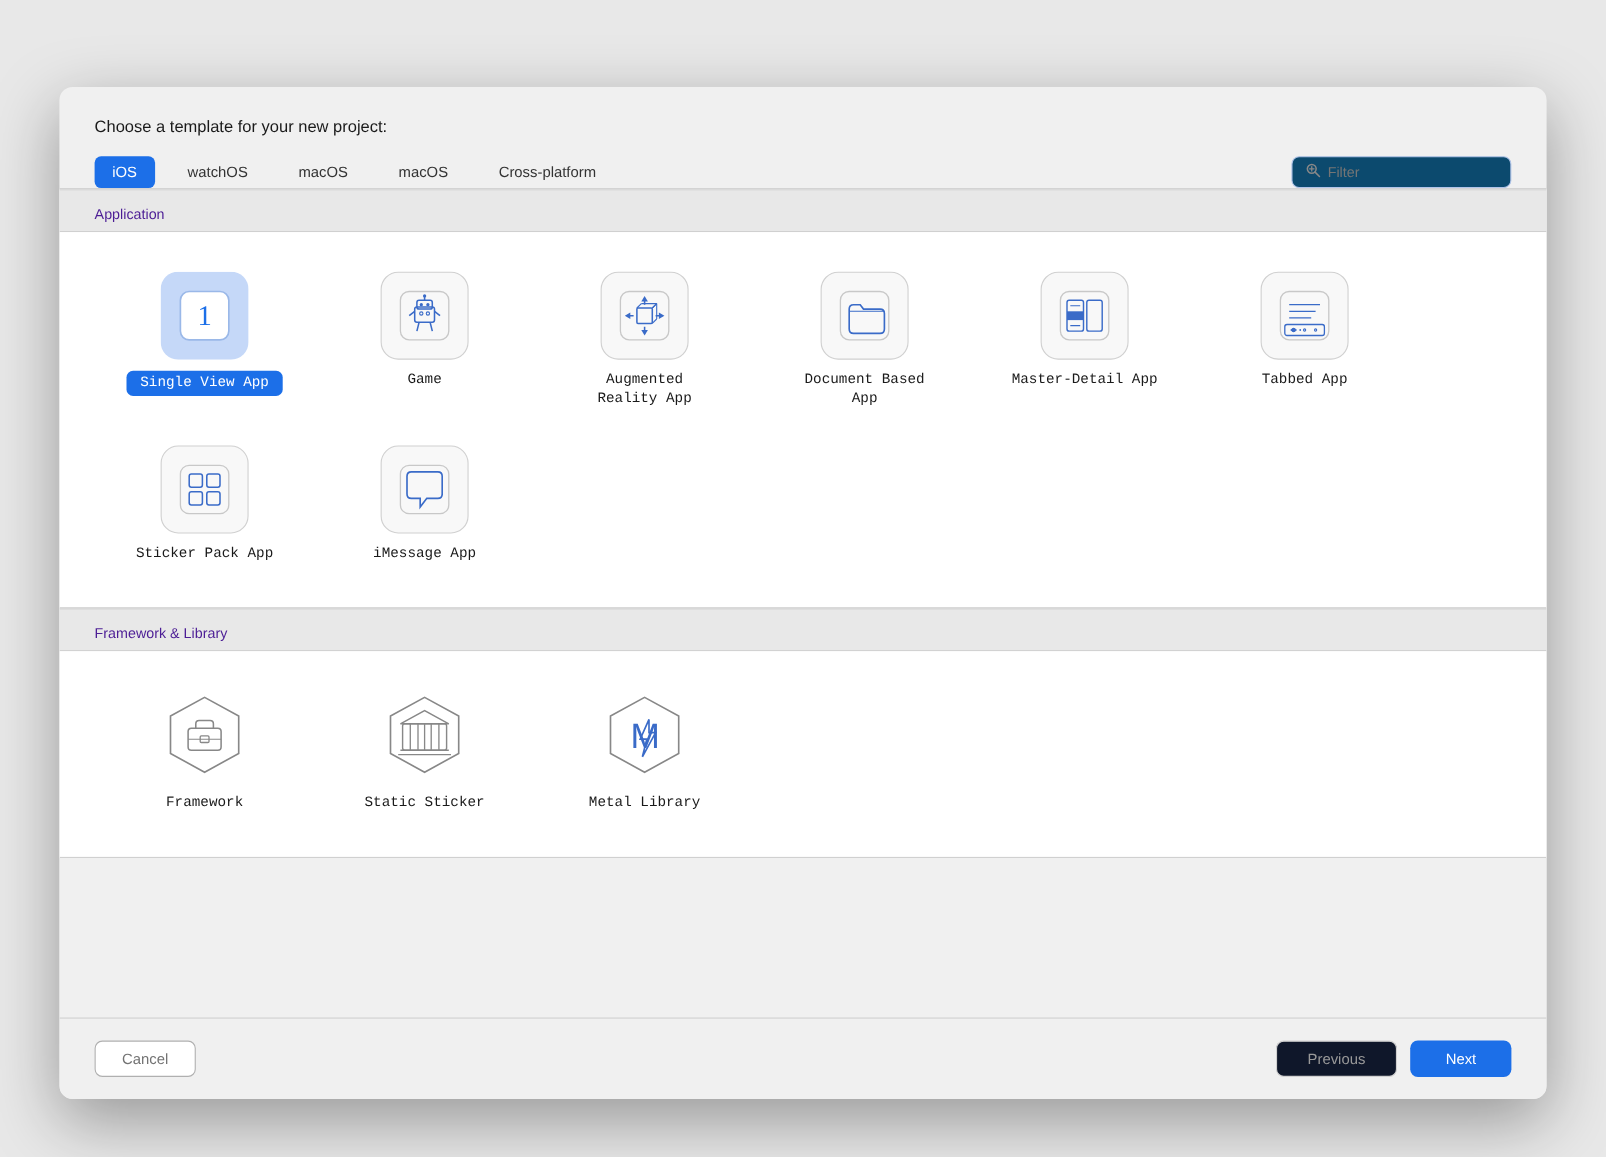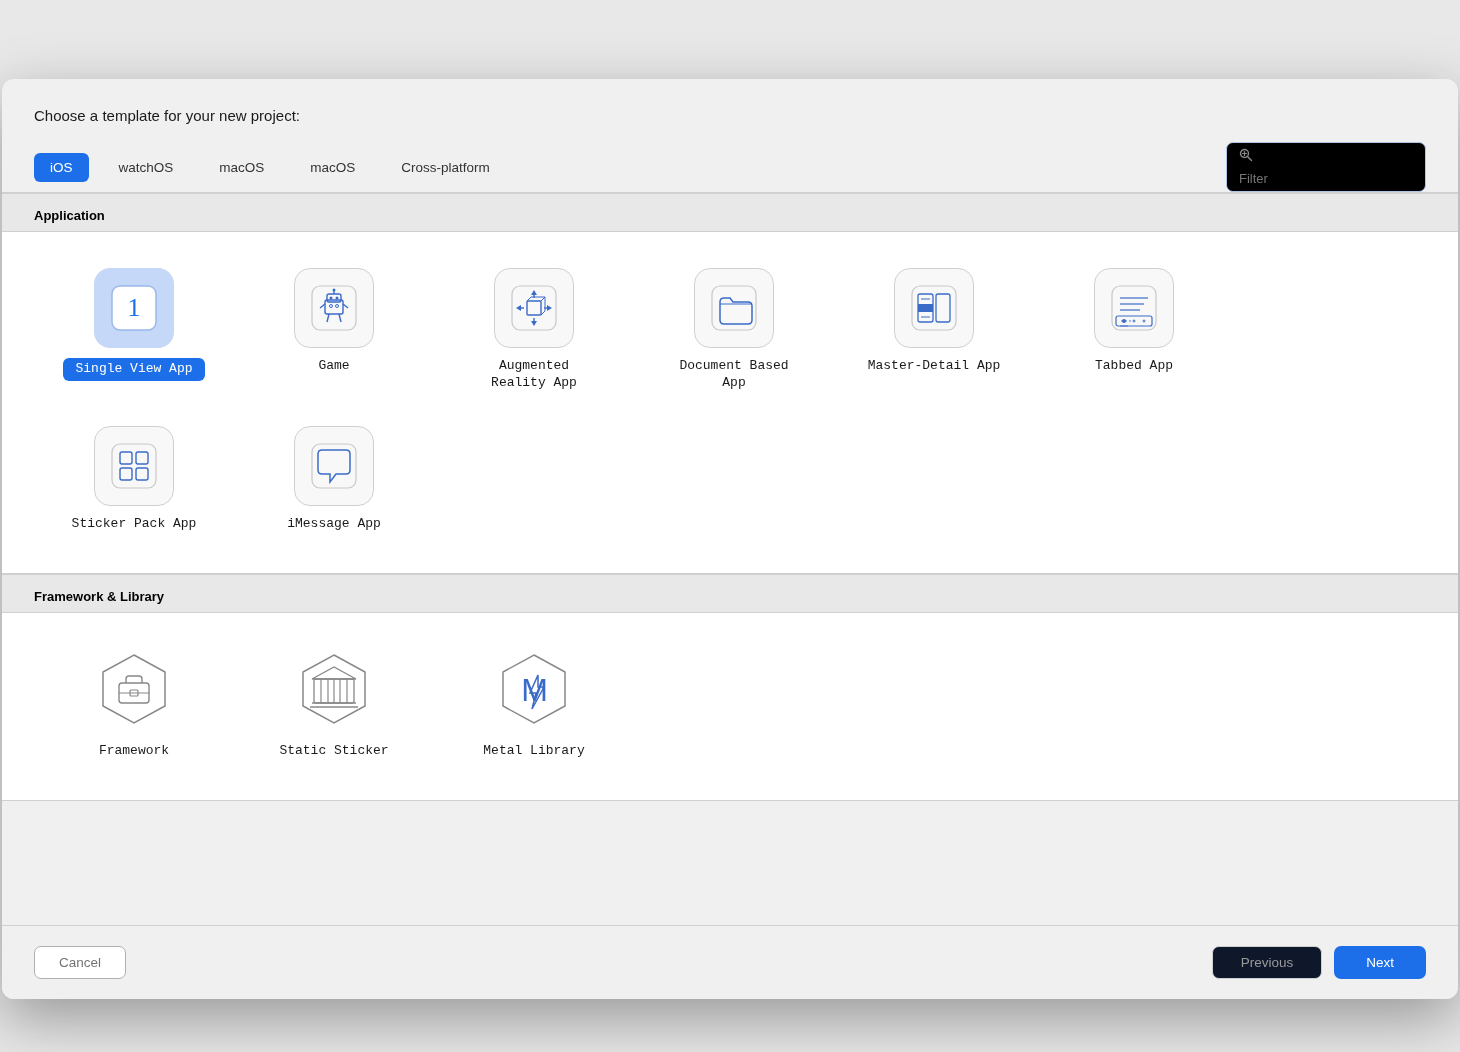--- a/index.html
+++ b/index.html
@@ -8,21 +8,21 @@
       font-family: -apple-system, BlinkMacSystemFont, "San Francisco", "Helvetica Neue", Helvetica, Arial, sans-serif;
       width: 1460px;
       height: 1052px;
       display: flex;
       align-items: center;
       justify-content: center;
     }
     .dialog {
       background: #f0f0f0;
       border-radius: 12px;
-      width: 1456px;
+      width: 1352px;
       min-height: 920px;
       box-shadow: 0 20px 60px rgba(0,0,0,0.35);
       display: flex;
       flex-direction: column;
       padding: 28px 0 0 0;
       overflow: hidden;
       margin-top: 26px;
     }
     .dialog-title {
       font-size: 15px;
@@ -54,28 +54,27 @@
       border: none;
       background: transparent;
     }
     .tab.active {
       background: #1c6fe8;
       color: #fff;
       font-weight: 500;
     }
     .filter-box {
       display: flex;
-      align-items: flex-start;
+      align-items: center;
       border: 1.5px solid #b0c4e8;
       border-radius: 7px;
-      background: #000000;
+      background: #0c4a6e;
       padding: 5px 12px;
       gap: 6px;
       min-width: 200px;
-      flex-direction: column;
     }
     .filter-icon {
       color: #888;
       font-size: 13px;
     }
     .filter-input {
       border: none;
       outline: none;
       font-size: 13px;
       color: #aaa;
@@ -86,22 +85,22 @@
       flex: 1;
       overflow-y: auto;
       background: #f0f0f0;
     }
     .section {
       background: #f0f0f0;
       margin: 0;
     }
     .section-header {
       font-size: 13px;
-      font-weight: 700;
-      color: #000000;
+      font-weight: 400;
+      color: #4c1d95;
       padding: 14px 32px 8px 32px;
       background: #e8e8e8;
       border-top: 1px solid #d0d0d0;
       border-bottom: 1px solid #d0d0d0;
       text-transform: none;
       letter-spacing: 0;
     }
     .section-body {
       background: #fff;
       border-bottom: 1px solid #d0d0d0;

